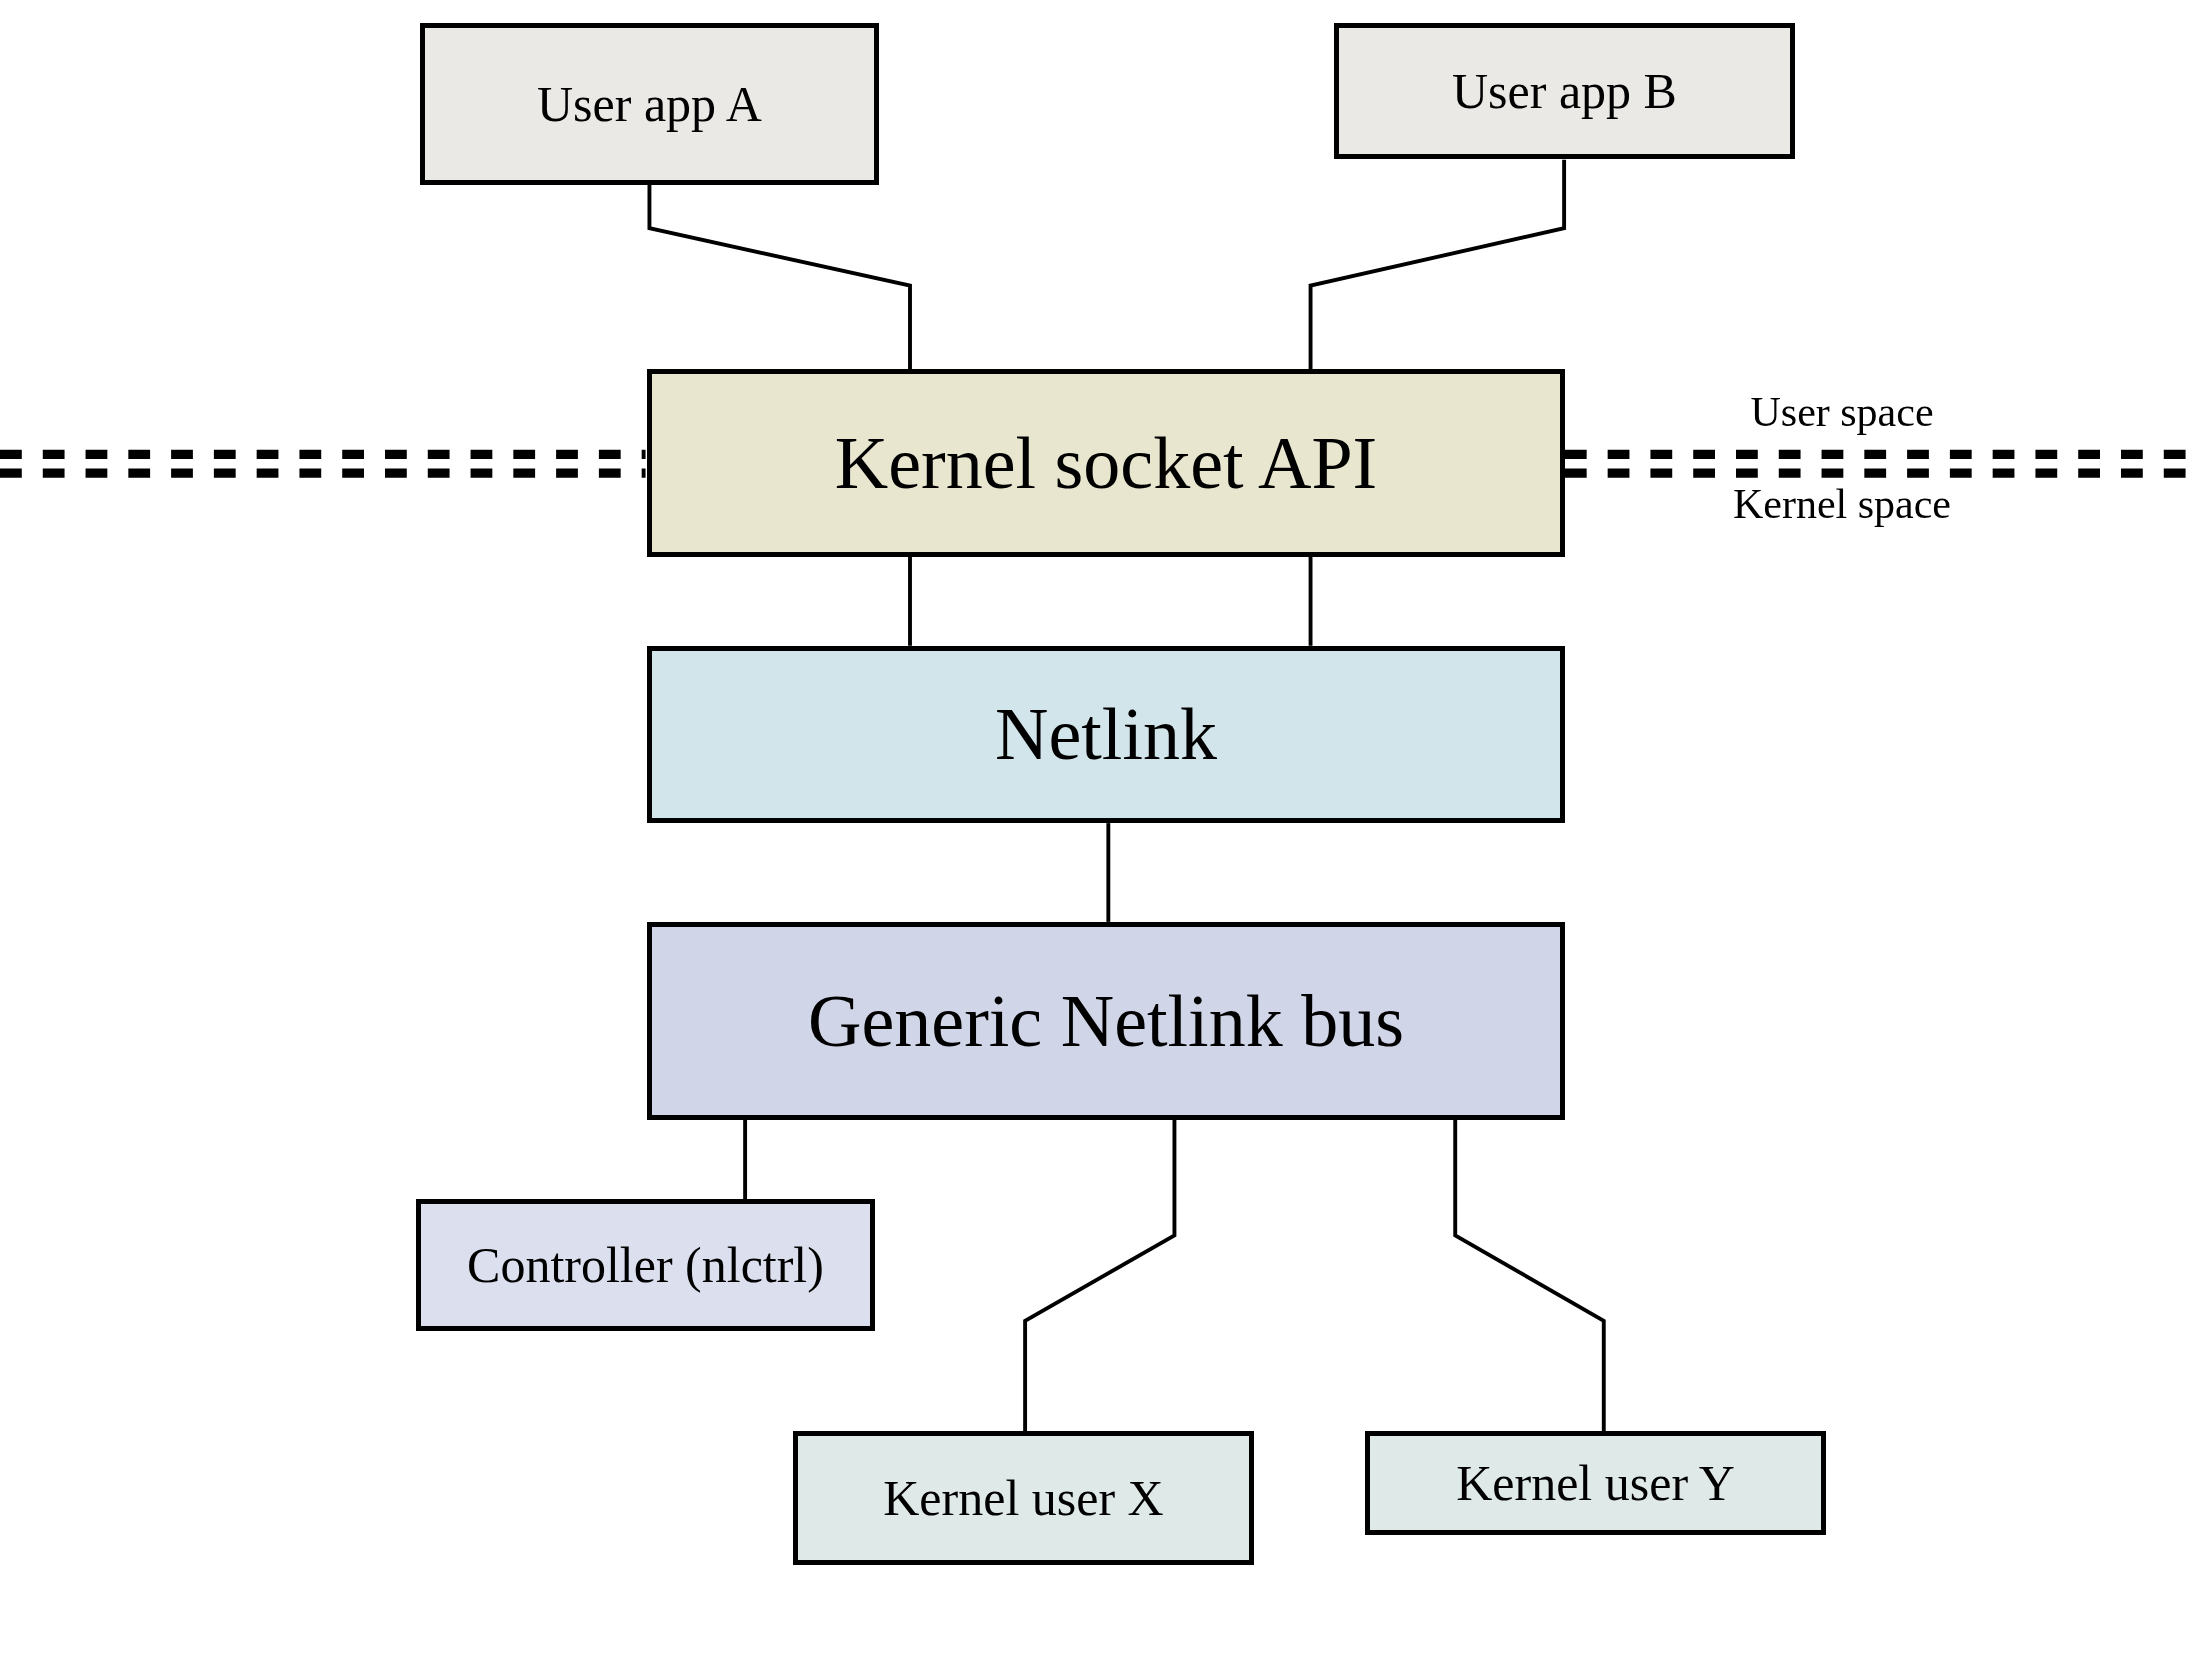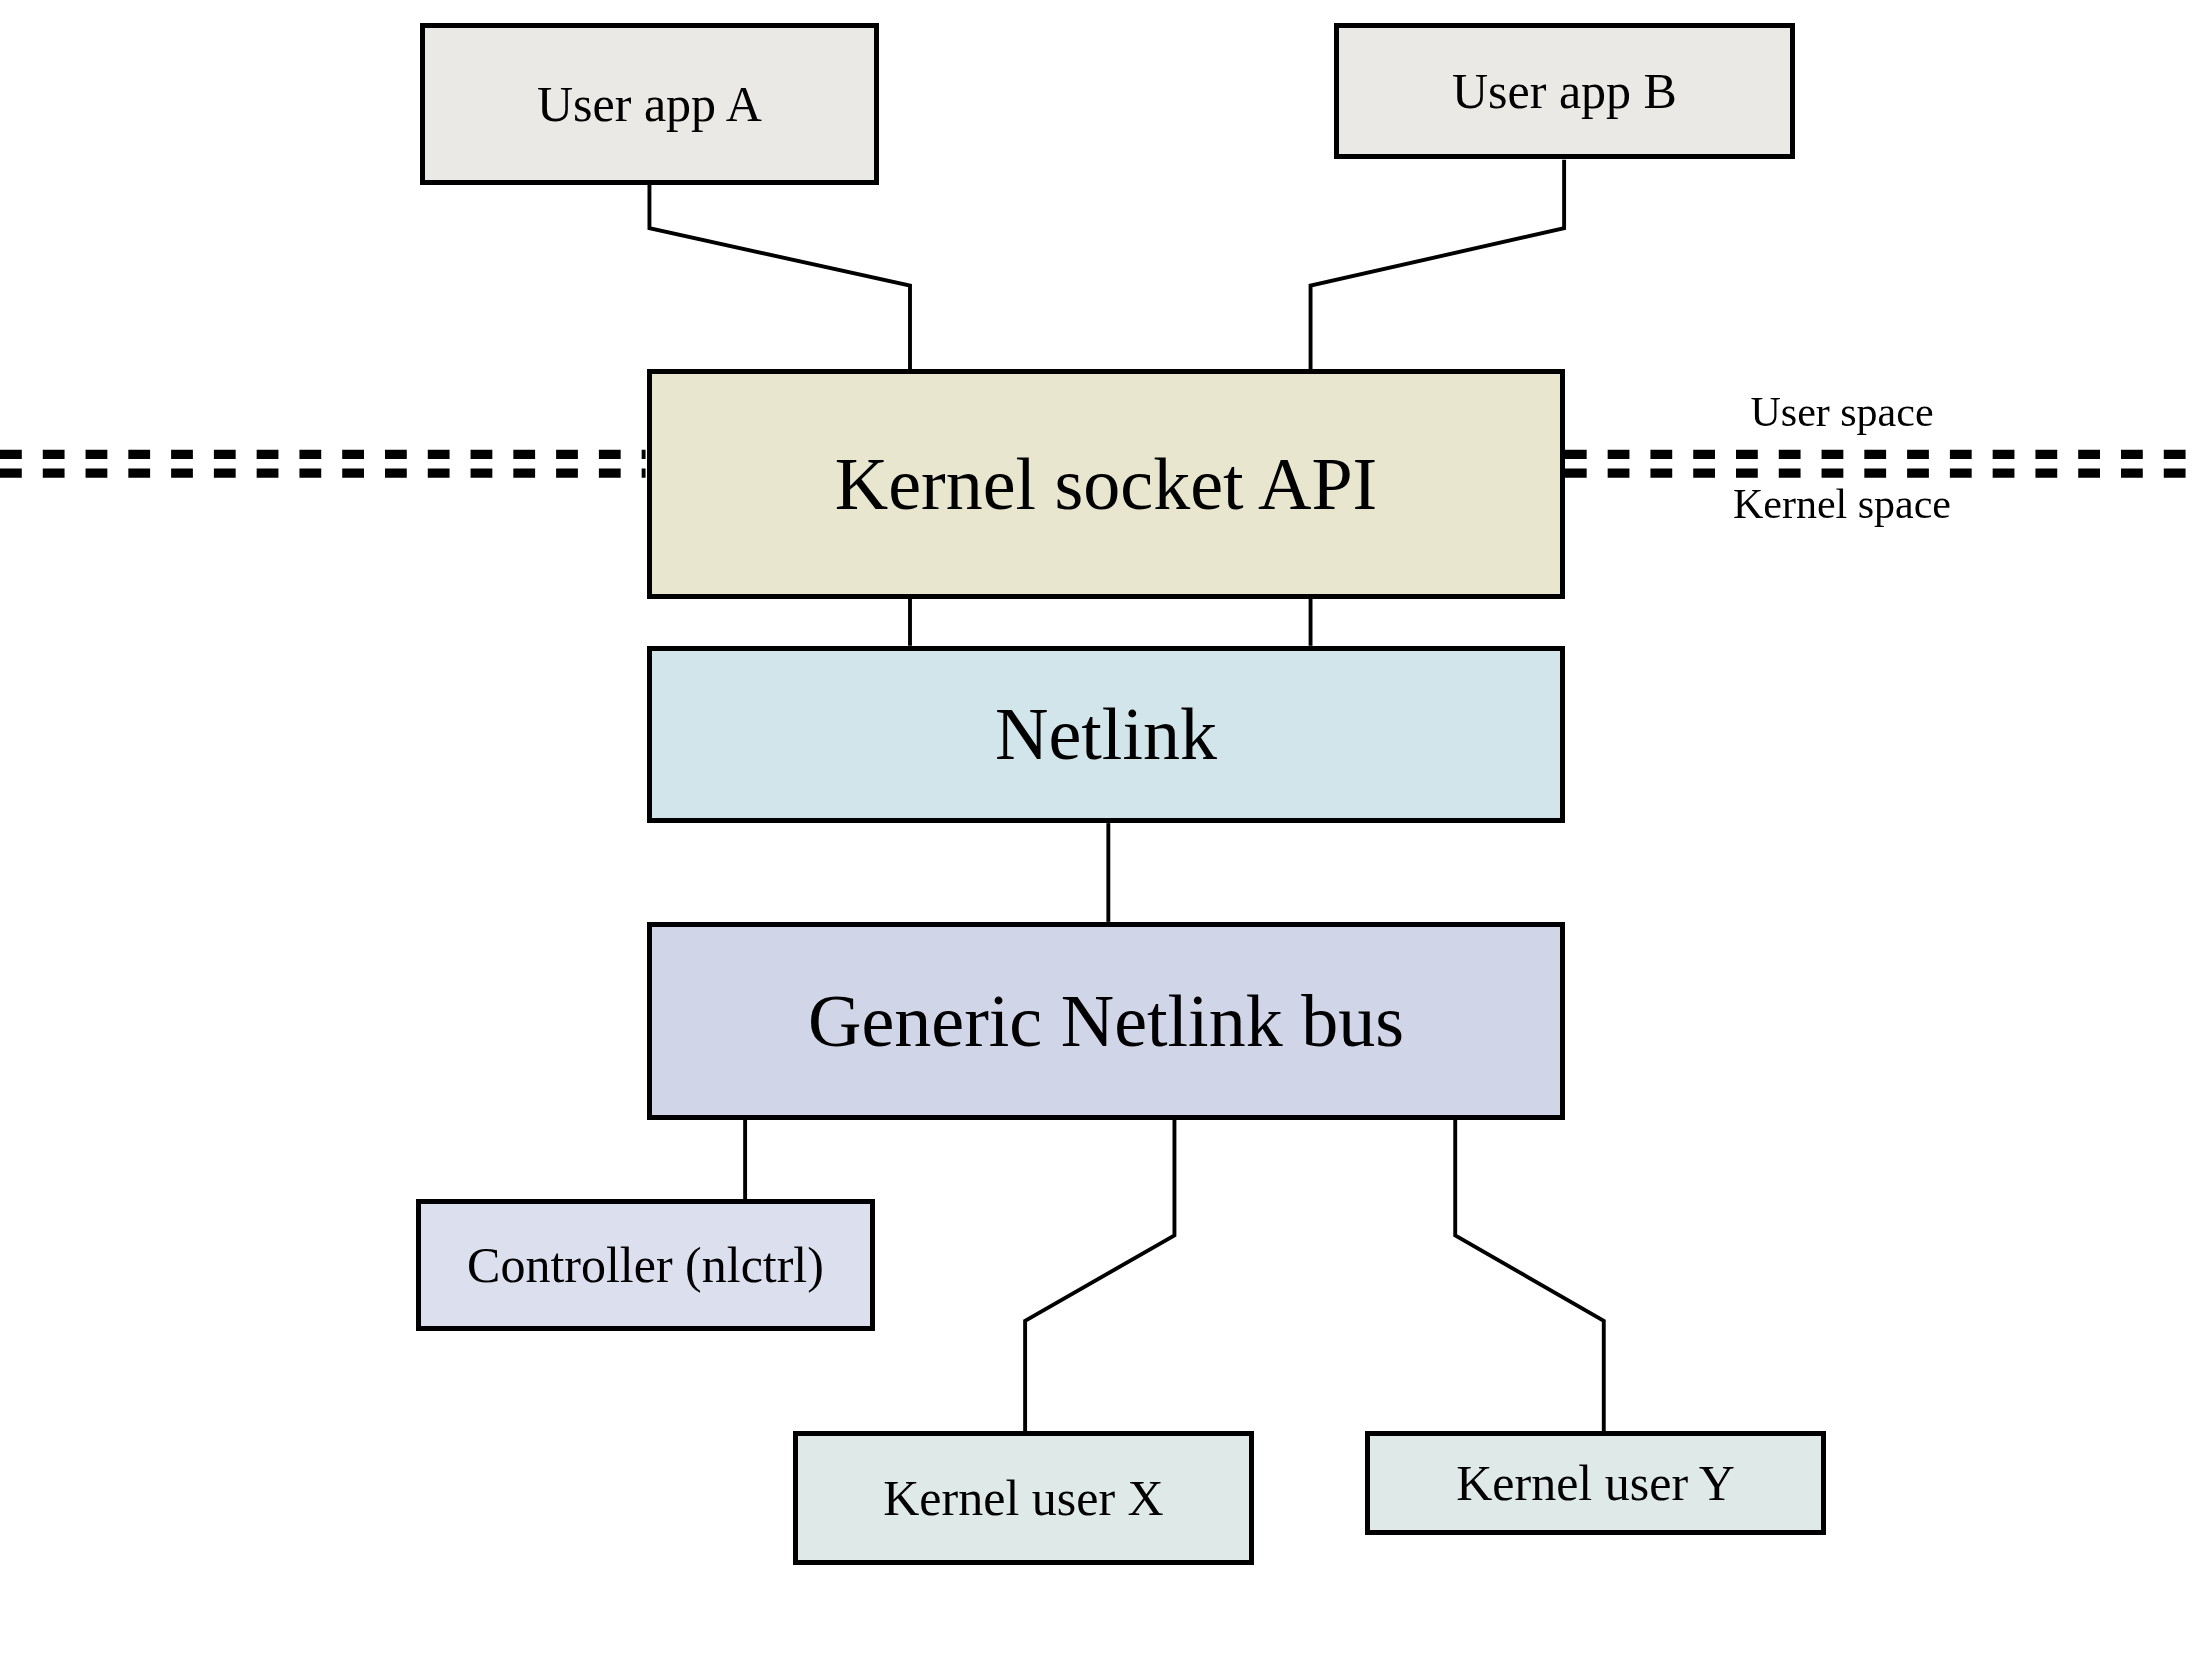--- a/index.html
+++ b/index.html
@@ -70,21 +70,21 @@
   </svg>
 
   <div class="node node-small" style="left: 420px; top: 23px; width: 459px; height: 162px; background: rgb(234, 233, 229);">
     <span class="node-label">User app A</span>
   </div>
 
   <div class="node node-small" style="left: 1334px; top: 23px; width: 461px; height: 136px; background: rgb(234, 233, 229);">
     <span class="node-label">User app B</span>
   </div>
 
-  <div class="node node-large" style="left: 647px; top: 369px; width: 918px; height: 230px; background: rgb(233, 230, 208); text-align: center;">
+  <div class="node node-large" style="left: 647px; top: 369px; width: 918px; height: 188px; background: rgb(233, 230, 208); text-align: center;">
     <span class="node-label">Kernel socket API</span>
   </div>
 
   <div class="node node-large" style="left: 647px; top: 646px; width: 918px; height: 177px; background: rgb(210, 229, 234);">
     <span class="node-label">Netlink</span>
   </div>
 
   <div class="node node-large" style="left: 647px; top: 922px; width: 918px; height: 198px; background: rgb(209, 213, 232);">
     <span class="node-label">Generic Netlink bus</span>
   </div>

